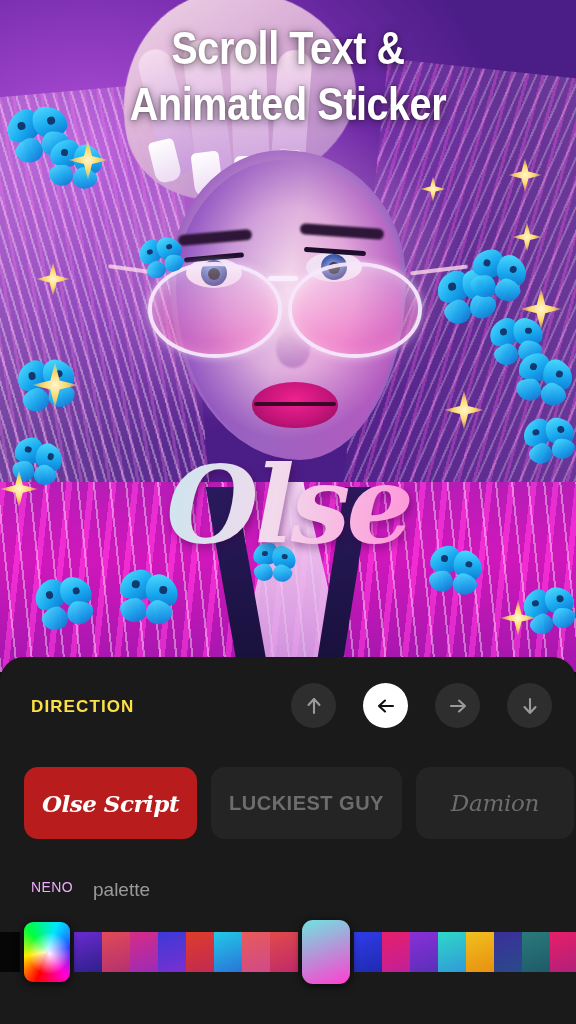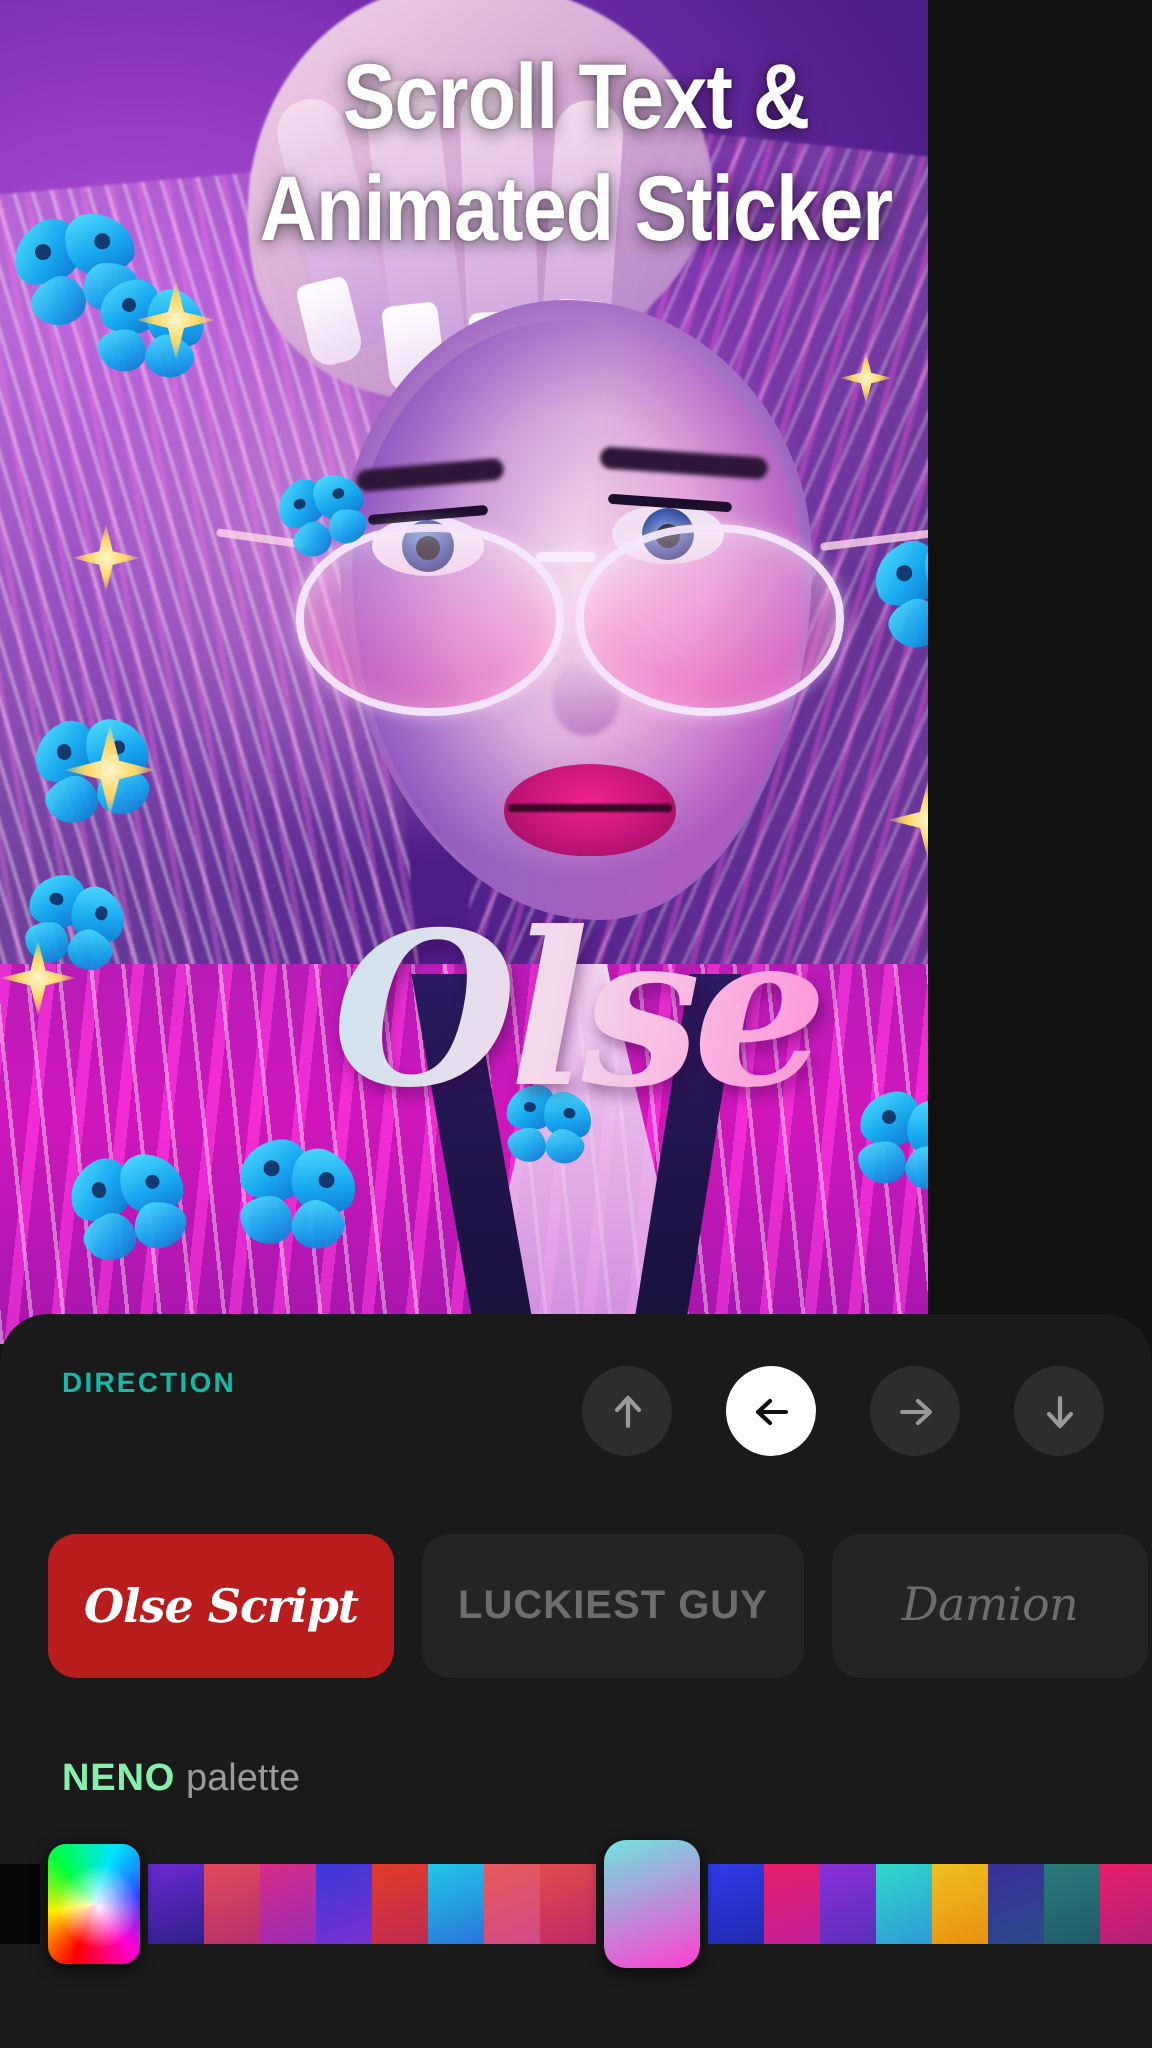--- a/index.html
+++ b/index.html
@@ -4,21 +4,21 @@
 <style>
   html,body{margin:0;padding:0;background:#000;}
   body{
     width:576px;height:1024px;overflow:hidden;position:relative;
     font-family:"Liberation Sans",sans-serif;
     -webkit-font-smoothing:antialiased;
   }
   #app{position:absolute;inset:0;width:576px;height:1024px;background:#111;overflow:hidden;}
 
   
-  .canvas{position:absolute;left:0;top:0;width:464px;height:672px;overflow:hidden;background:#8b5cf6;}
+  .canvas{position:absolute;left:0;top:0;width:576px;height:672px;overflow:hidden;background:#8b5cf6;}
 
   .photo-base{position:absolute;inset:0;
     background:
       radial-gradient(ellipse 300px 260px at 48% 40%, rgba(255,200,230,.55) 0%, rgba(200,110,200,0) 62%),
       radial-gradient(ellipse 420px 300px at 15% 22%, #b14fd8 0%, #7a2fb0 55%, #4b1d86 100%),
       radial-gradient(ellipse 400px 340px at 88% 30%, #8a2fd0 0%, #5a1f9e 60%, #36136e 100%),
       linear-gradient(165deg,#5c2a9b 0%,#8e33c9 28%,#b42fc6 55%,#d21fae 78%,#7b1f9e 100%);
   }
   
   .hair-l{position:absolute;left:-10px;top:90px;width:210px;height:585px;
@@ -118,37 +118,37 @@
     font-size:106px;line-height:1;letter-spacing:-4px;
     background:linear-gradient(100deg,#7ff3e6 0%,#bfeaf0 22%,#f3d9ec 48%,#ff8fd6 74%,#ff52c0 100%);
     -webkit-background-clip:text;background-clip:text;color:transparent;
     filter:drop-shadow(2px 4px 4px rgba(60,0,70,.45));}
 
   
   .panel{position:absolute;left:0;top:657px;width:576px;height:367px;background:#1a1a1a;
     border-radius:24px 24px 0 0;z-index:40;overflow:hidden;}
 
   .dir-row{position:absolute;left:0;top:26px;width:576px;height:50px;}
-  .dir-label{position:absolute;left:31px;top:0;color:#14b8a6;font-size:14px;font-weight:bold;letter-spacing:1.1px;}
+  .dir-label{position:absolute;left:31px;top:14px;color:#fde047;font-size:17px;font-weight:bold;letter-spacing:1.1px;}
   .dir-btns{position:absolute;right:24px;top:0;display:flex;gap:27px;}
   .dir-btn{width:45px;height:45px;border-radius:50%;background:#2e2e2e;display:flex;align-items:center;justify-content:center;}
   .dir-btn.sel{background:#fff;}
   .dir-btn svg{display:block;}
 
   .fonts-row{position:absolute;left:0;top:110px;width:576px;height:80px;display:flex;gap:14px;padding-left:24px;box-sizing:border-box;}
   .fchip{height:72px;min-width:158px;border-radius:14px;background:#242424;display:flex;align-items:center;justify-content:center;flex:0 0 auto;padding:0 18px;box-sizing:border-box;}
   .fchip.sel{background:#b91c1c;}
   .fname{font-size:23px;color:#6d6d6d;white-space:nowrap;}
   .fchip.sel .fname{color:#fff;}
   .f-script{font-family:"DejaVu Serif",serif;font-style:italic;font-weight:bold;letter-spacing:-.5px;}
   .f-block{font-family:"Liberation Sans",sans-serif;font-weight:bold;font-size:20px;letter-spacing:.5px;}
   .f-cursive{font-family:"DejaVu Serif",serif;font-style:italic;font-weight:normal;letter-spacing:-.3px;text-align:center;}
 
   .pal-row{position:absolute;left:0;top:218px;width:576px;height:34px;}
-  .pal-name{position:absolute;left:31px;top:4px;color:#86efac;font-size:19px;font-weight:bold;letter-spacing:.4px;}
+  .pal-name{position:absolute;left:31px;top:4px;color:#f0abfc;font-size:14px;font-weight:normal;letter-spacing:.4px;}
   .pal-word{position:absolute;left:93px;top:4px;color:#9a9a9a;font-size:19px;}
   .pal-switch{position:absolute;right:24px;top:4px;color:#8e8e8e;font-size:19px;}
 
   .strip{position:absolute;left:0;top:272px;width:576px;height:46px;display:flex;align-items:center;}
   .sw{width:28px;height:40px;flex:0 0 auto;}
   .sw.picker{width:46px;height:60px;border-radius:9px;margin:0 4px;position:relative;z-index:3;
     box-shadow:0 2px 8px rgba(0,0,0,.75);
     background:
       radial-gradient(circle at 55% 52%, rgba(255,255,255,.95) 0%, rgba(255,255,255,0) 52%),
       conic-gradient(from 200deg,#ff0000,#ffee00,#00ff3c,#00e5ff,#2b3cff,#ff00d4,#ff0000);}

